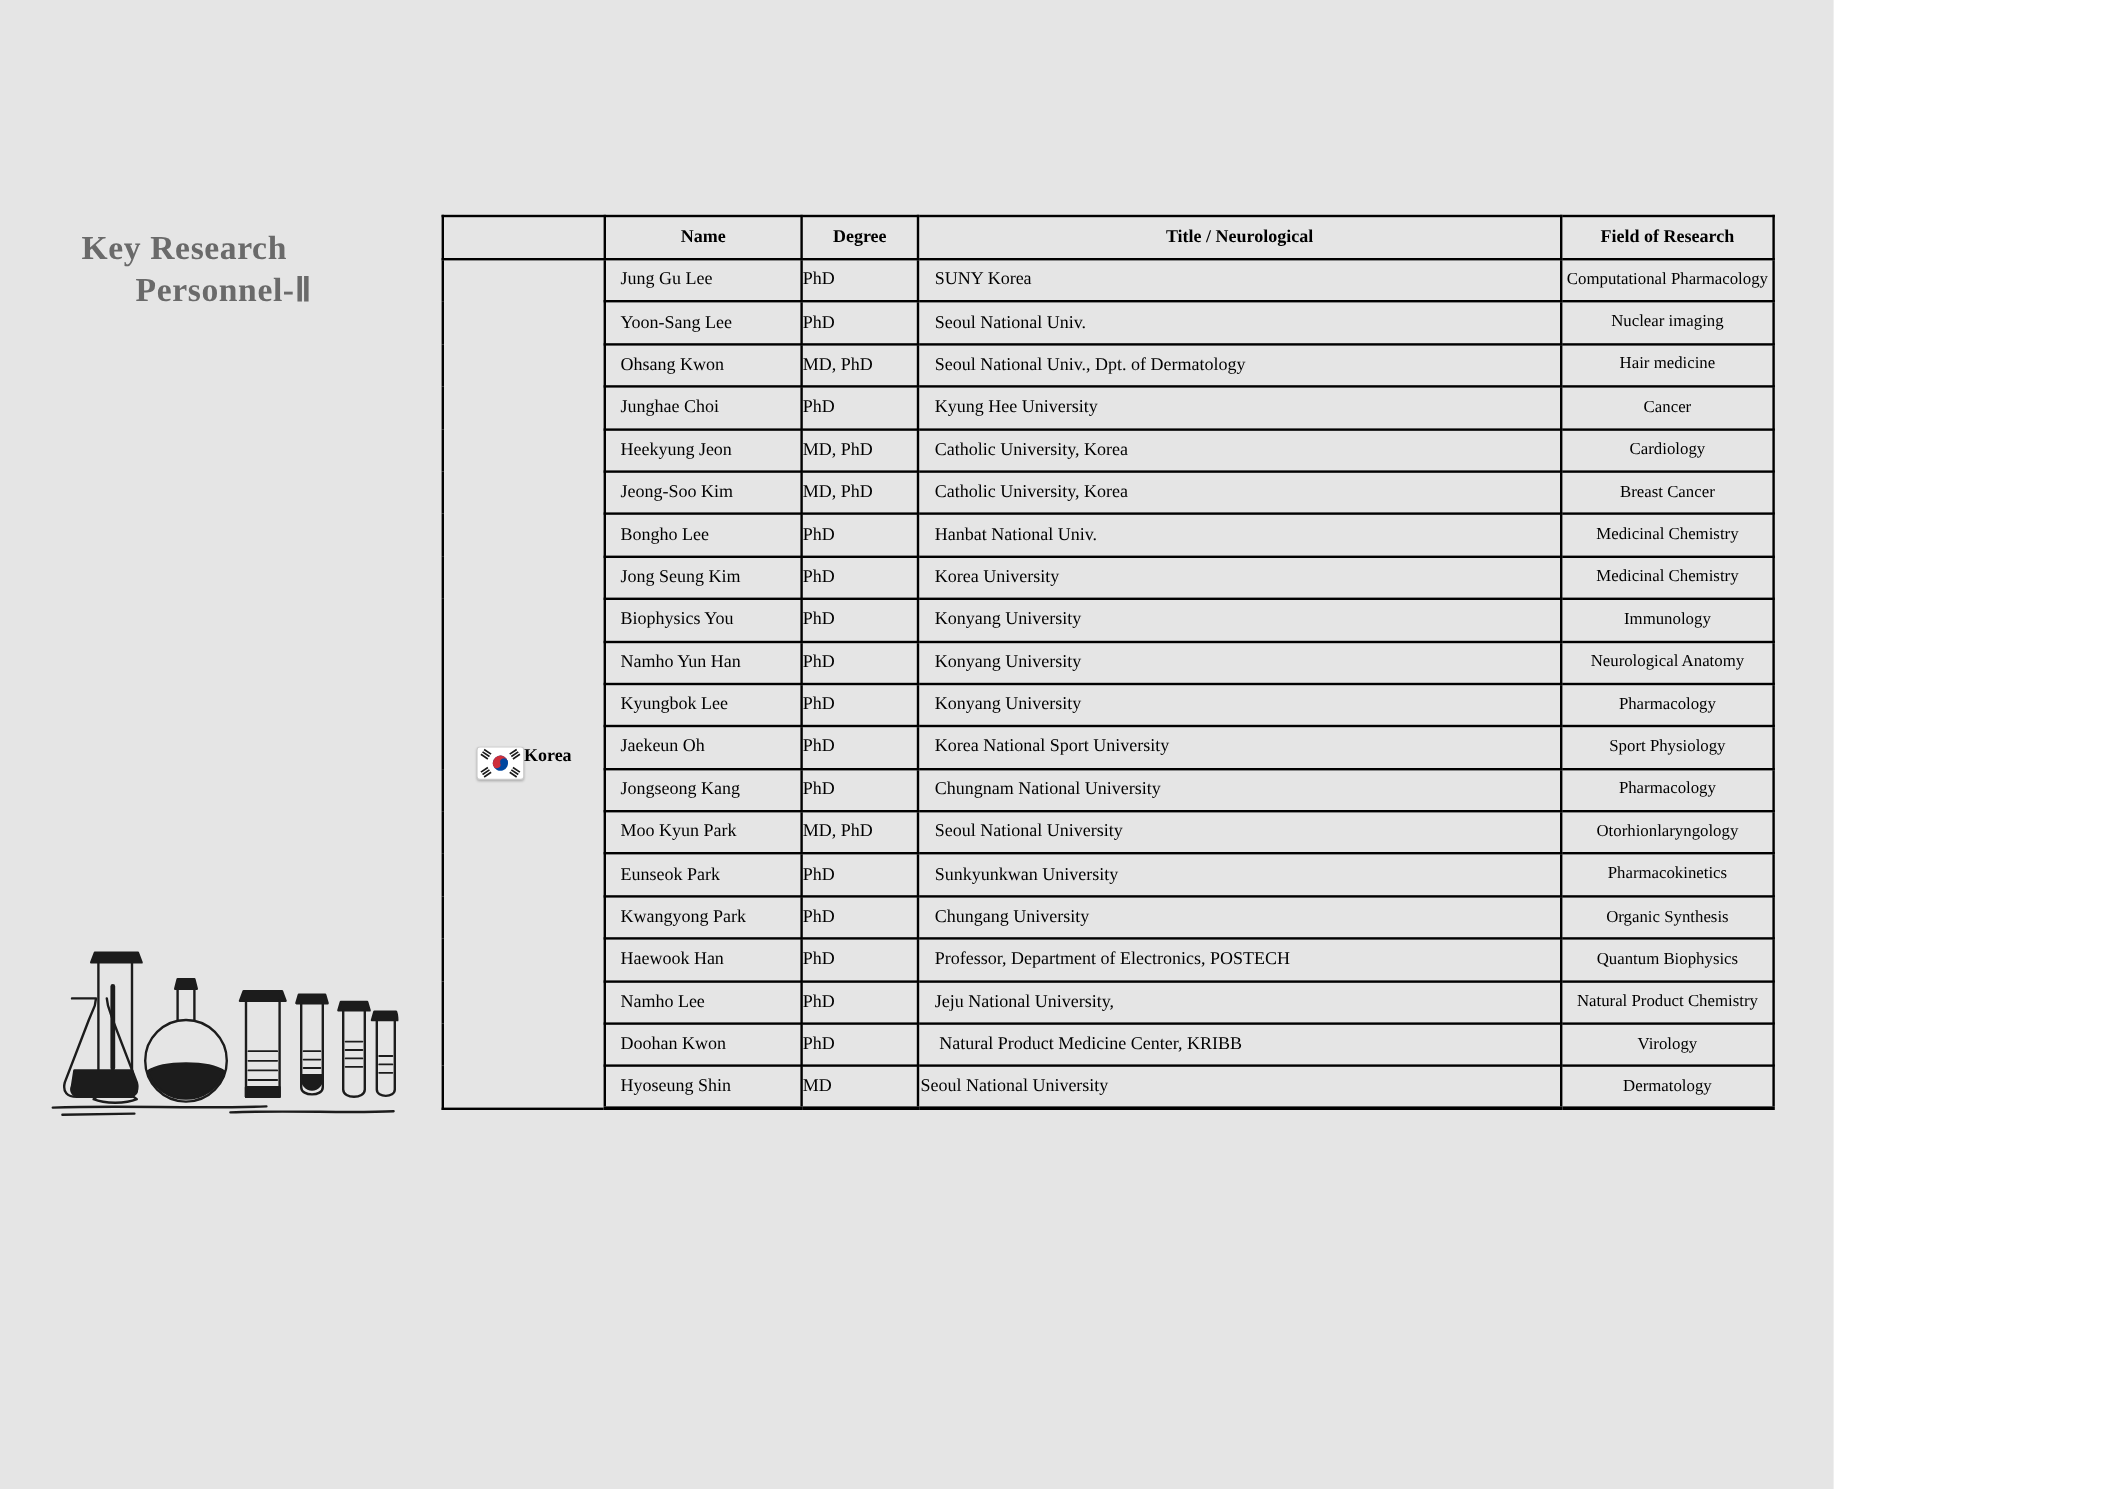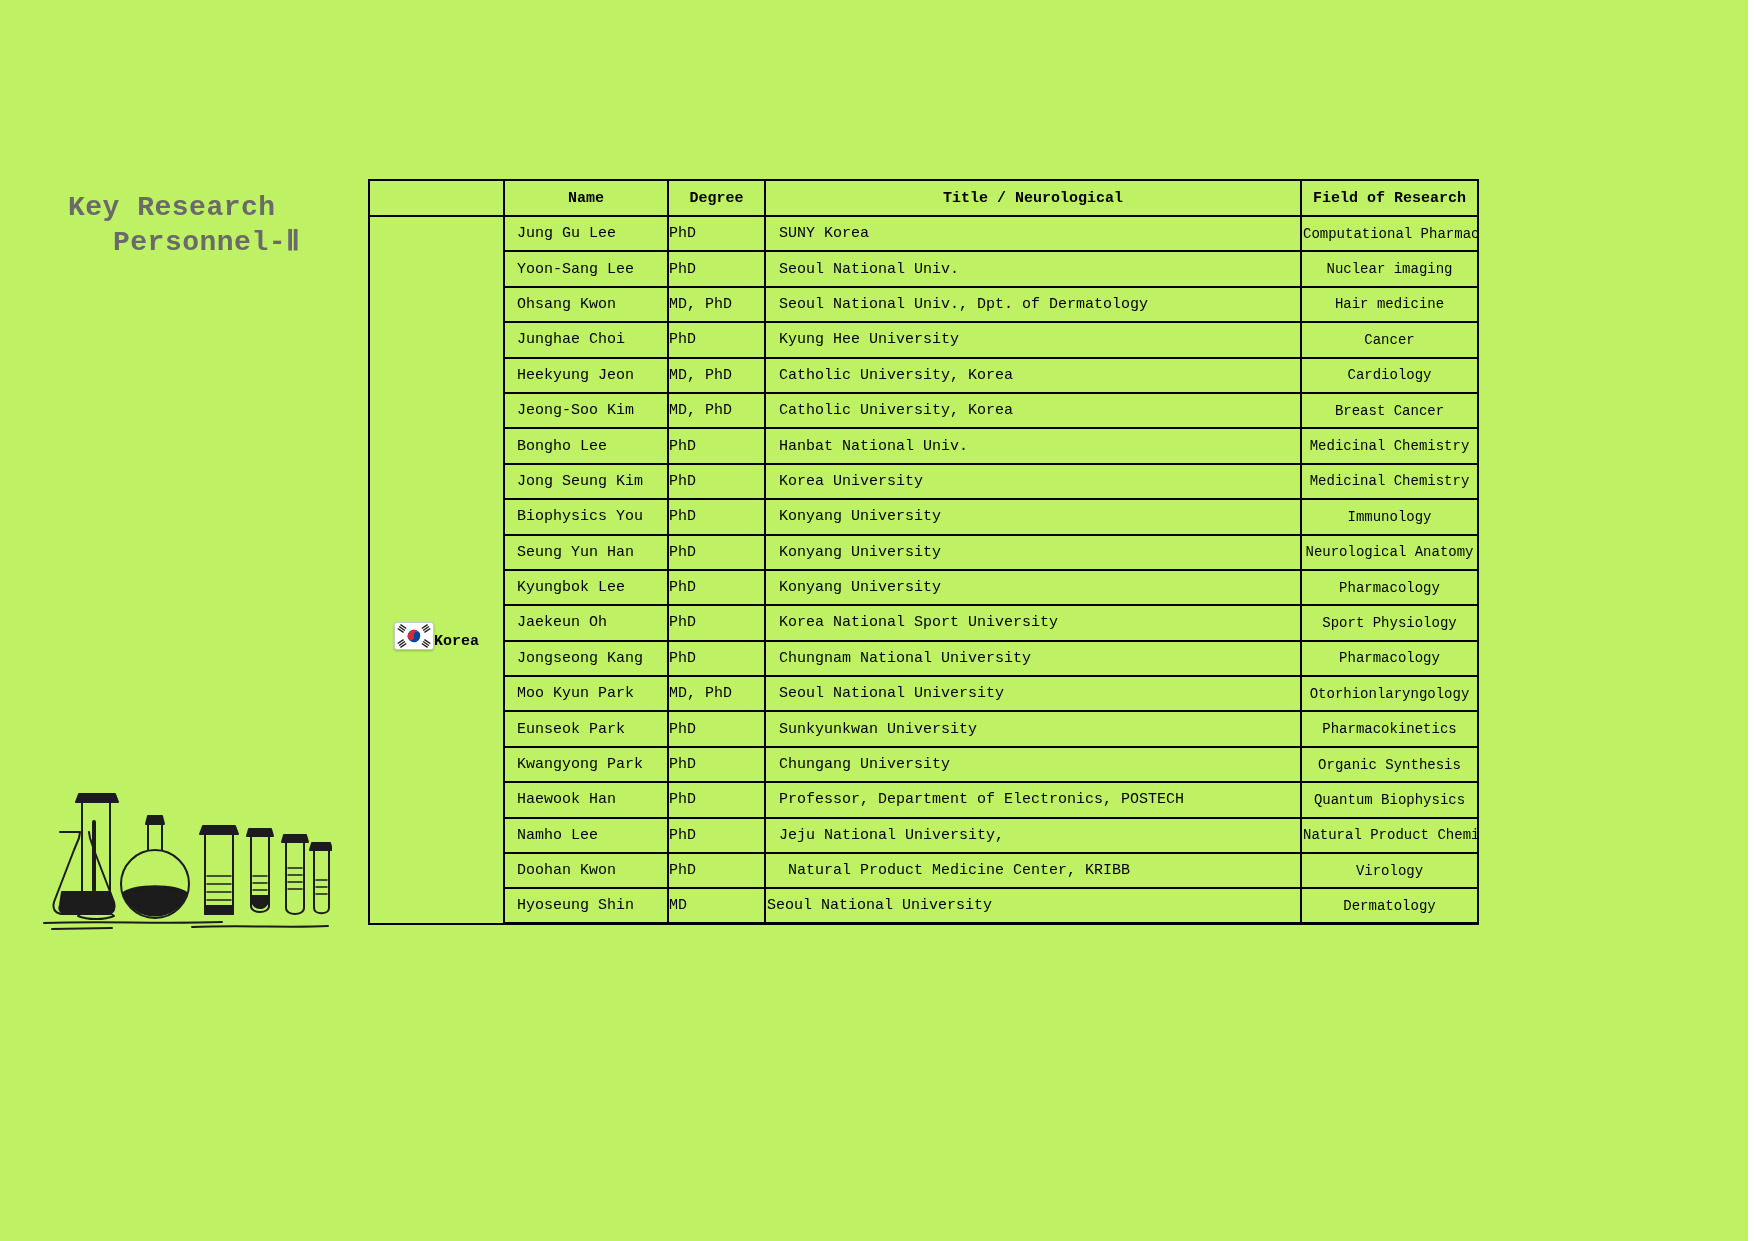--- a/index.html
+++ b/index.html
@@ -1,21 +1,21 @@
 <!DOCTYPE html>
 <html><head>
 <meta charset="utf-8">
 <style>
   * { margin:0; padding:0; box-sizing:border-box; }
   html,body { background:#ffffff; }
   .page {
     position:relative;
-    width:1748px; height:1241px;
-    background:#bef264;
-    font-family:Liberation Mono, monospace;
+    width:1528px; height:1241px;
+    background:#e5e5e5;
+    font-family:Liberation Serif, serif;
     overflow:hidden;
   }
 
   
   .title-block {
     position:absolute; left:68px; top:190px;
     color:#6a6a6a; font-weight:bold;
     font-size:28px; line-height:35px; letter-spacing:0.5px;
   }
   .title-line2 { margin-left:45px;text-align:center; }
@@ -37,21 +37,21 @@
   table.personnel th { font-weight:bold; text-align:center; }
   td.col-name  { text-align:left; padding-left:12px; white-space:nowrap; }
   td.col-degree{ text-align:left; }
   td.col-org   { text-align:left; padding-left:13px; white-space:pre; }
   td.col-field { text-align:center; font-size:14px; white-space:nowrap; padding:0 1px; }
   tbody tr:last-child td.col-org { padding-left:1px; }
   tbody tr:last-child td { border-bottom-width:3px;margin-left:40px; }
 
   td.col-country { vertical-align:middle; }
   .country-wrap {
-    display:flex; align-items:flex-end; justify-content:center;
+    display:flex; align-items:flex-start; justify-content:center;
     gap:0; margin-top:132px;
   }
   .country-label { font-weight:bold; font-size:15px; }
   .flag-box { display:inline-flex; filter:drop-shadow(0 1px 1px rgba(0,0,0,0.25)); }
 
   
   .glassware {
     position:absolute; left:42px; top:780px;
     width:290px; height:152px;
   }
@@ -170,21 +170,21 @@
           <td class="col-org">Korea University</td>
           <td class="col-field">Medicinal Chemistry</td>
         </tr>
         <tr>
           <td class="col-name">Biophysics You</td>
           <td class="col-degree">PhD</td>
           <td class="col-org">Konyang University</td>
           <td class="col-field">Immunology</td>
         </tr>
         <tr>
-          <td class="col-name">Seung Yun Han</td>
+          <td class="col-name">Namho Yun Han</td>
           <td class="col-degree">PhD</td>
           <td class="col-org">Konyang University</td>
           <td class="col-field">Neurological Anatomy</td>
         </tr>
         <tr>
           <td class="col-name">Kyungbok Lee</td>
           <td class="col-degree">PhD</td>
           <td class="col-org">Konyang University</td>
           <td class="col-field">Pharmacology</td>
         </tr>

